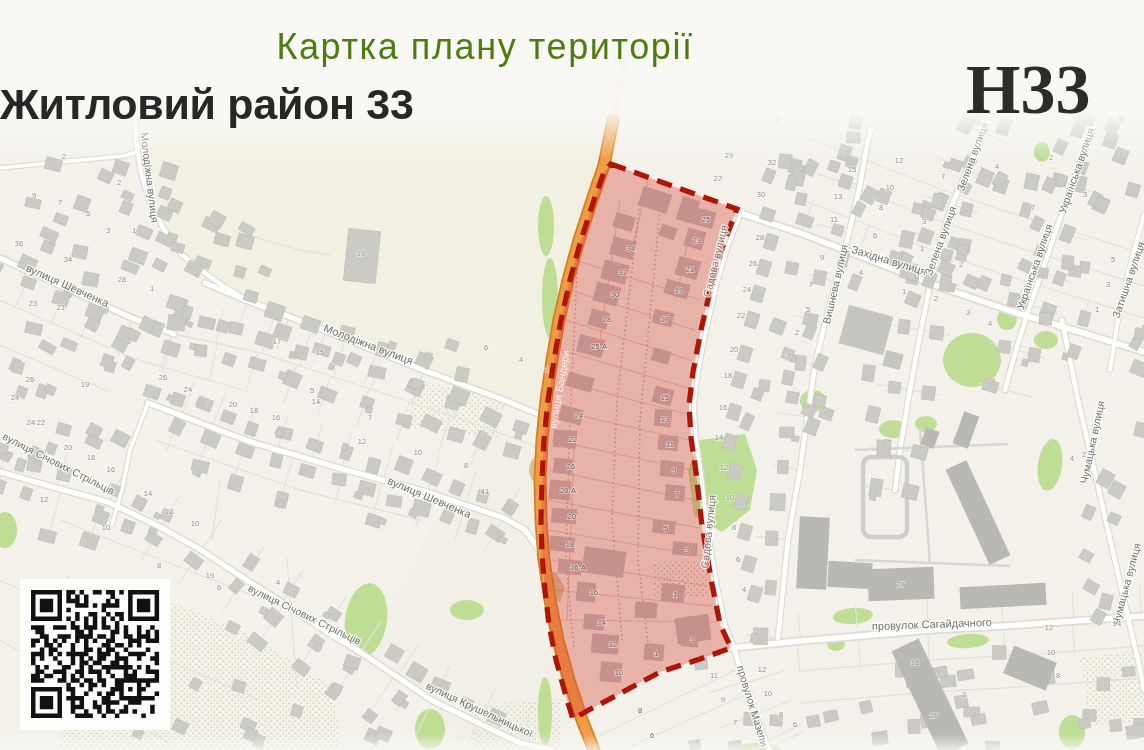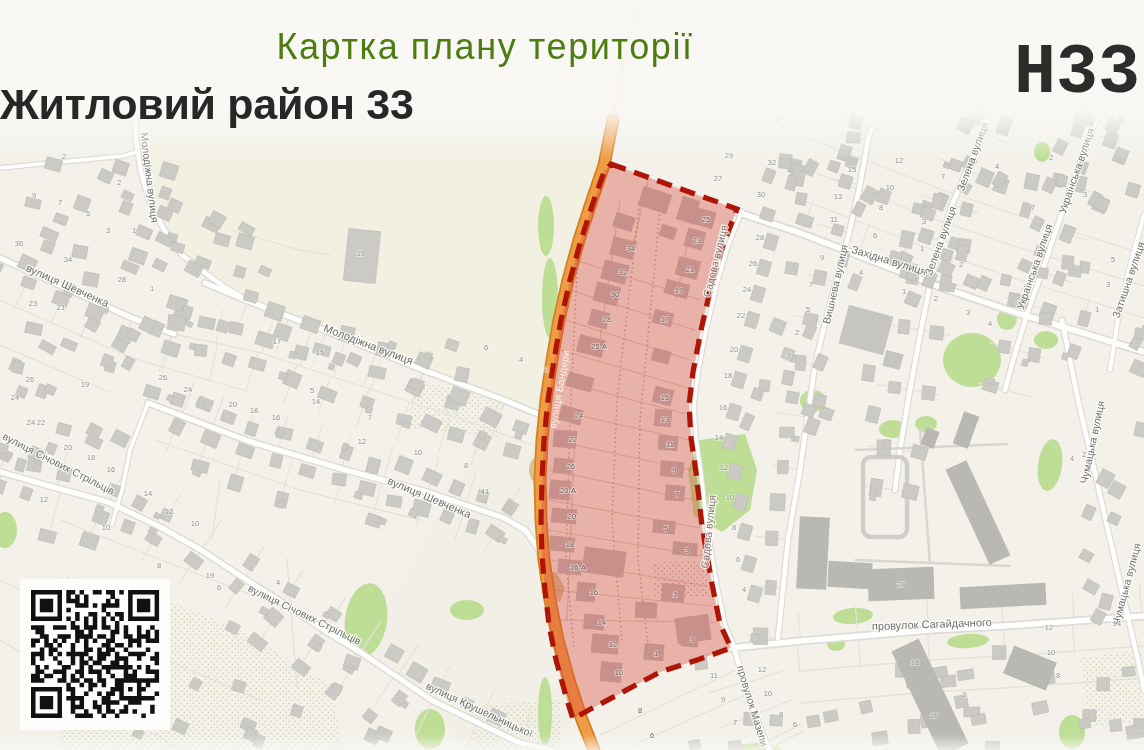--- a/index.html
+++ b/index.html
@@ -4,22 +4,22 @@
 html,body{margin:0;padding:0;width:1144px;height:750px;overflow:hidden;background:#f2f0e9;}
 #map{position:absolute;left:0;top:0;}
 .hdr{position:absolute;left:0;top:0;width:1144px;height:158px;
  background:linear-gradient(to bottom, rgba(249,248,245,0.96) 0px, rgba(249,248,245,0.95) 112px, rgba(249,248,245,0) 160px);}
 .ft{position:absolute;left:0;bottom:0;width:1144px;height:16px;
  background:linear-gradient(to top, rgba(249,248,245,0.75), rgba(249,248,245,0));}
 .t1{position:absolute;left:8px;top:26px;width:954px;text-align:center;
  font-family:"Liberation Sans",sans-serif;font-size:36px;color:#4d7c0f;letter-spacing:1.6px;}
 .t2{position:absolute;left:0;top:80px;width:950px;
  font-family:"Liberation Sans",sans-serif;font-size:43px;font-weight:bold;color:#272726;letter-spacing:-0.3px;}
-.h33{position:absolute;left:966px;top:34px;font-family:Liberation Mono, monospace;
- font-size:70px;font-weight:bold;color:#2c2c2b;margin-left:48px;}
+.h33{position:absolute;left:966px;top:50px;font-family:Liberation Serif, serif;
+ font-size:70px;font-weight:bold;color:#2c2c2b;}
 </style></head>
 <body>
 <svg id="map" width="1144" height="750" viewBox="0 0 1144 750">
 <rect width="1144" height="750" fill="#f3f1ea"></rect>
 <path d="M136.0 140.0 L610.0 140.0 L604.0 172.0 L594.0 200.0 L581.0 240.0 L570.0 280.0 L561.0 320.0 L554.0 360.0 L549.0 395.0 L538.0 414.0 L504.0 400.0 L423.0 370.0 L329.0 332.0 L248.0 301.0 L205.0 283.0 L178.0 253.0 L160.0 225.0 L147.0 197.0 L140.0 168.0 Z" fill="#f2f0e3"></path>
 <path d="M548 452 L546 520 L552 605 L560 640 L573 719 L552 750 L460 750 L433 701 L360 654 L487 428 Z" fill="#f1efe6"></path>
 <path d="M737 212 L1017 308 L1080 326 L1092 460 L1085 622 L1004 626 L860 636 L778 638 L733 648 L712 584 L696 472 L689 405 L701 330 Z" fill="#f3f1ea"></path>
 <defs>
 <pattern id="dg" width="6" height="6" patternUnits="userSpaceOnUse">
  <circle cx="1.3" cy="1.3" r="0.8" fill="#c6d0a2"></circle>

